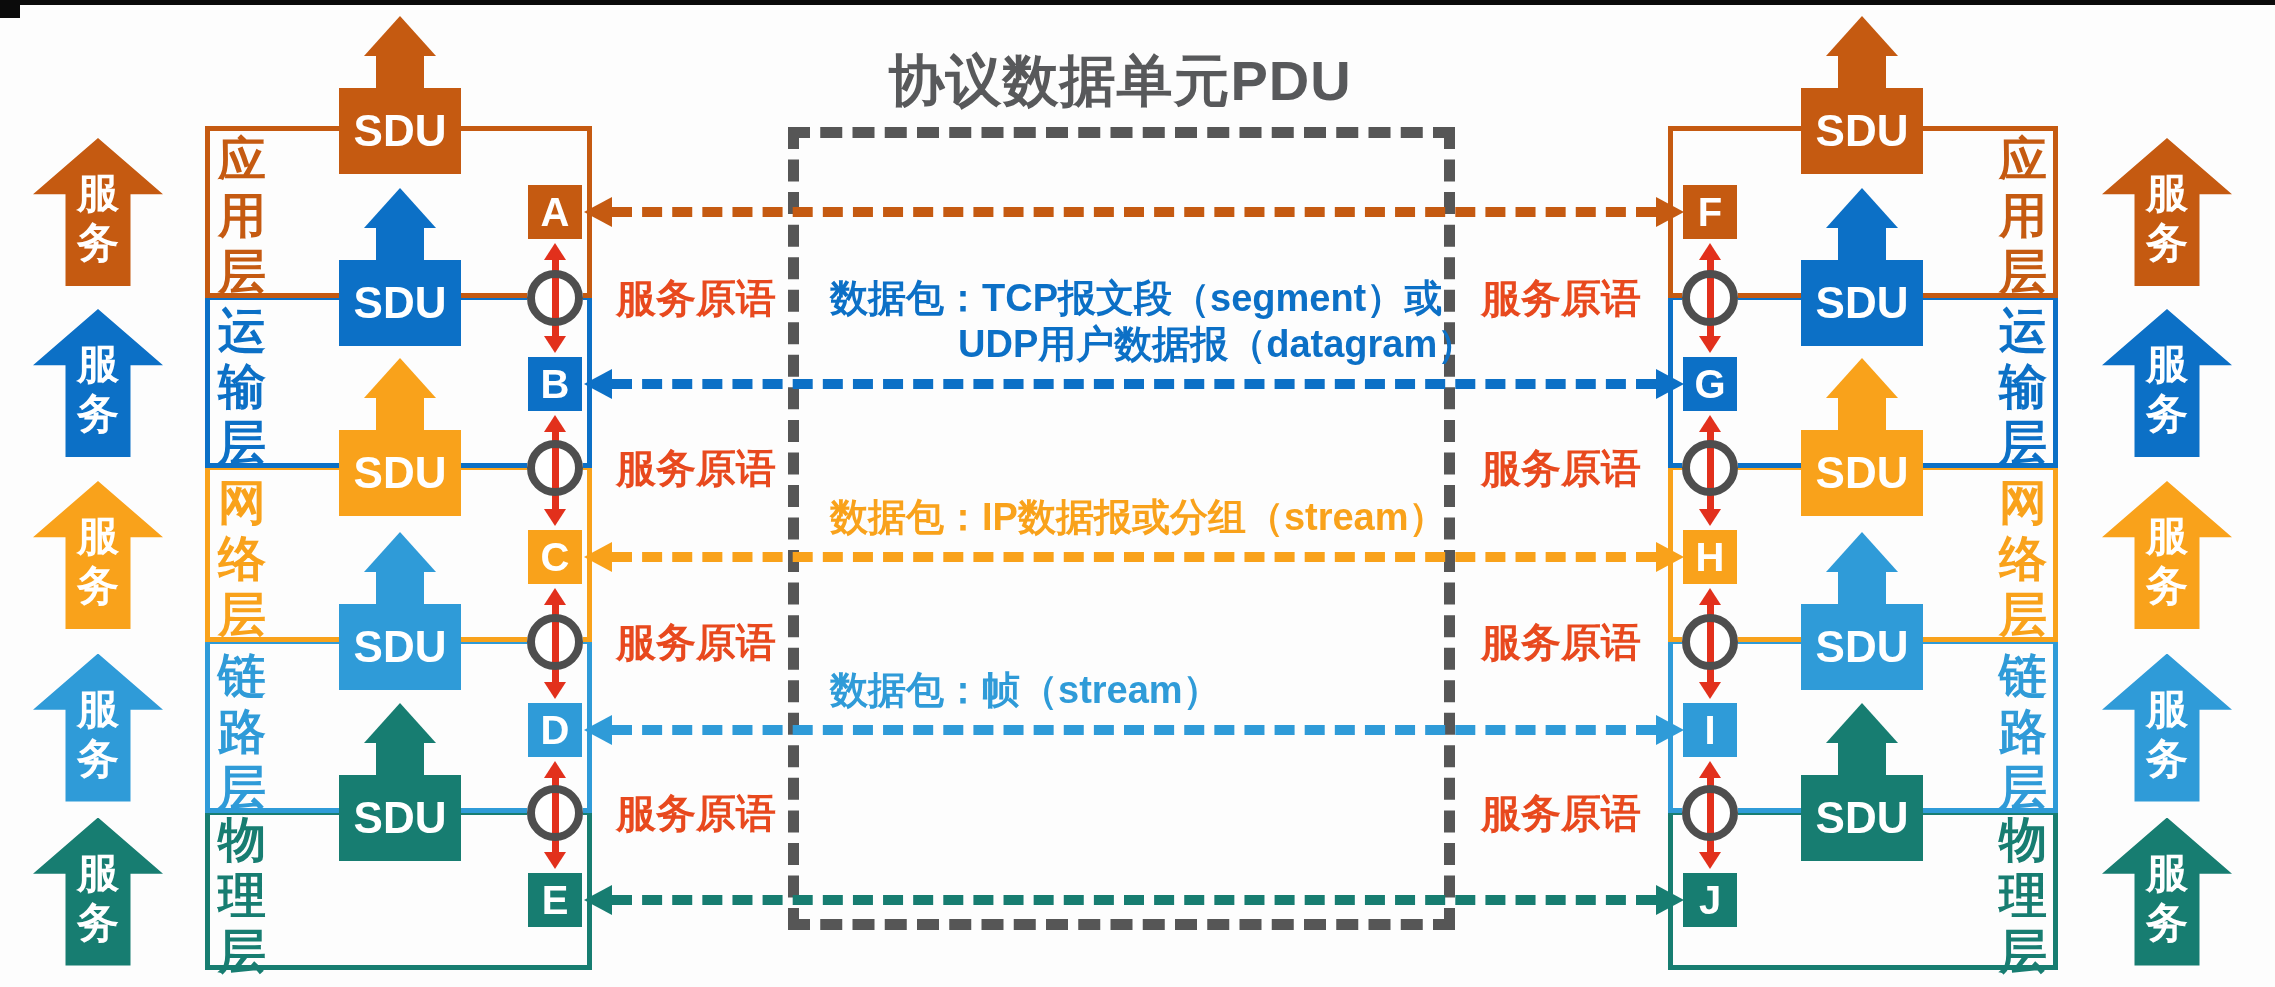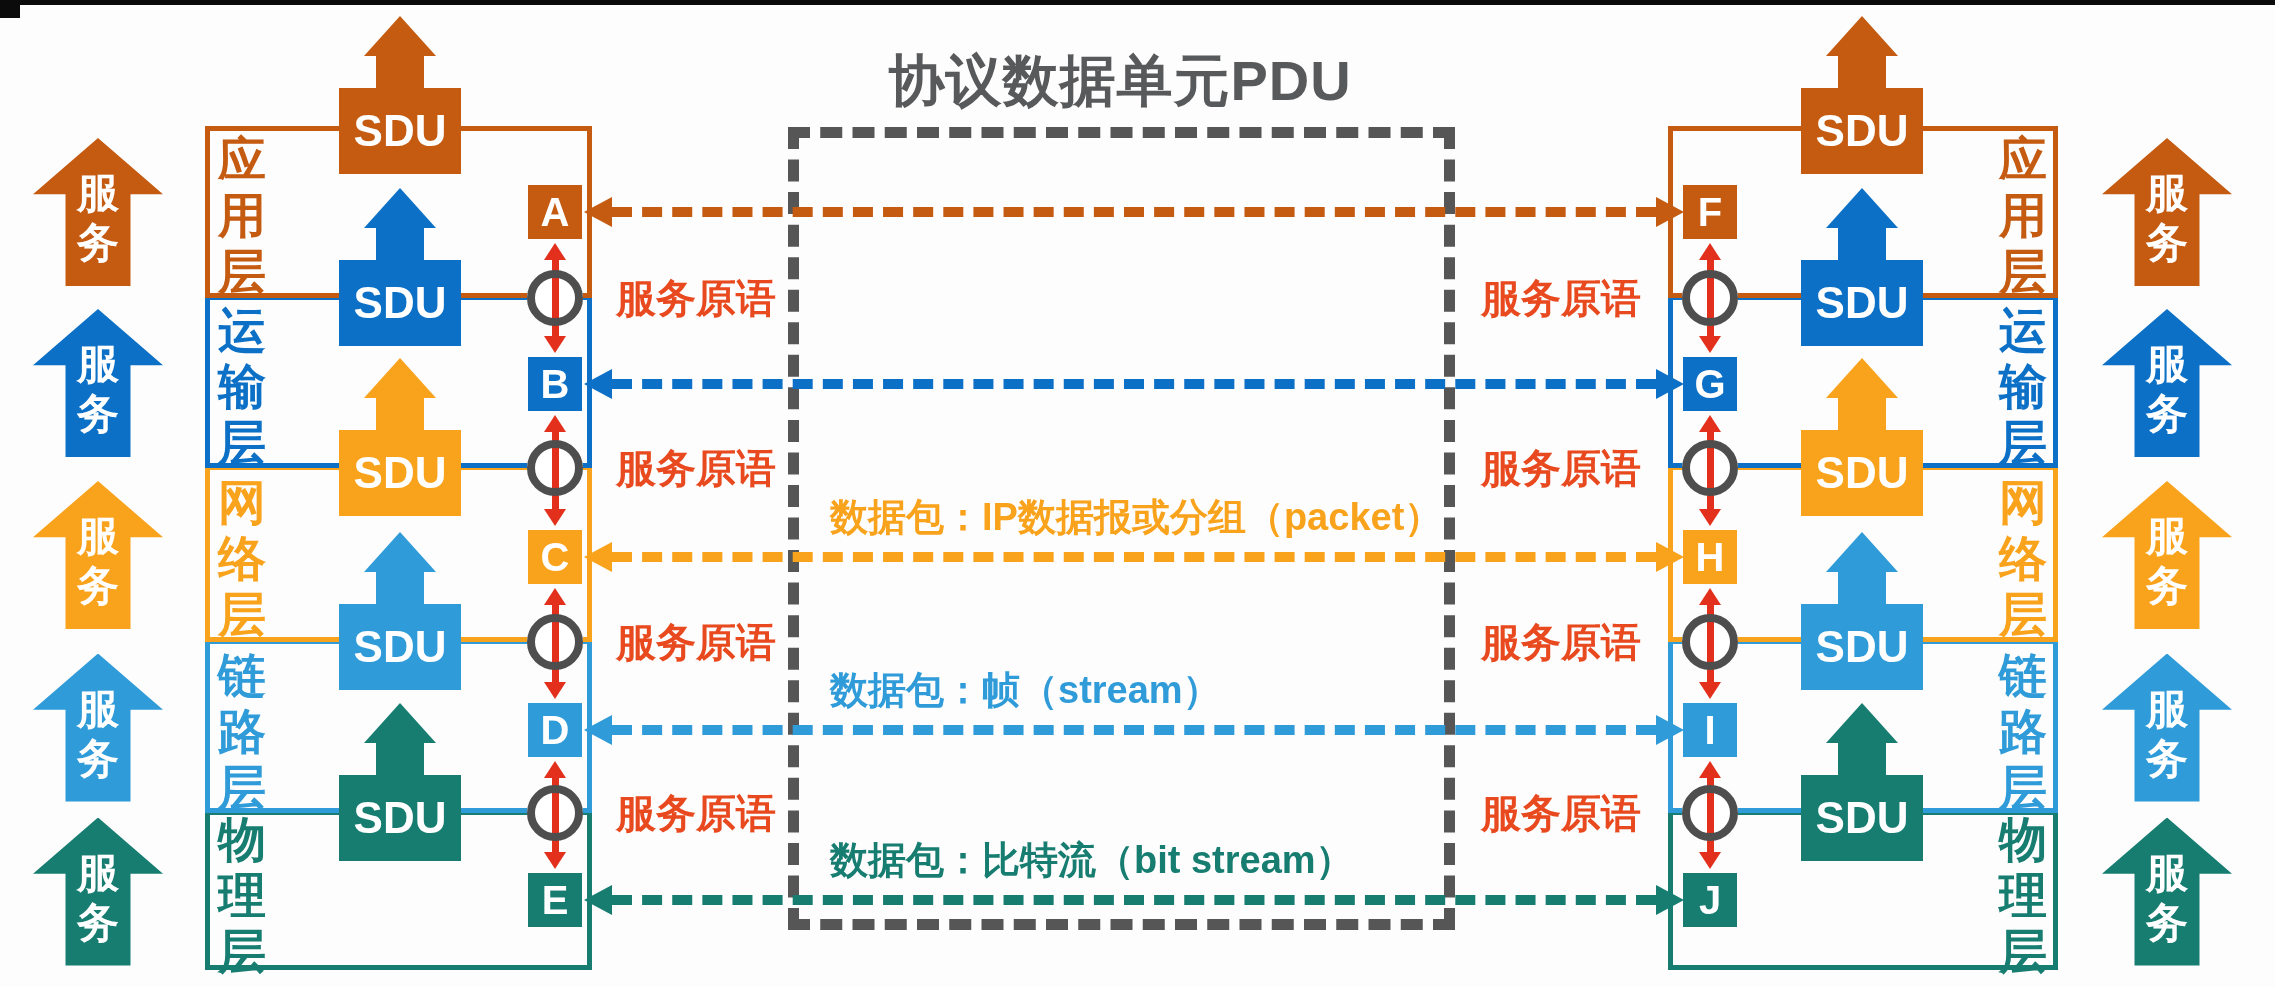--- a/index.html
+++ b/index.html
@@ -243,31 +243,32 @@
       <div class="redline" style="left: 10.5px; top: 14px; height: 80px; background: rgb(226, 48, 28);"></div>
     </div>
     <div class="ring" style="left: 1682px; top: 785px; border-color: rgb(78, 78, 78); z-index: 20;"></div>
     <div class="prim" style="left: 1561px; top: 813px; color: rgb(232, 73, 30); z-index: 12;">服务原语</div>
     <div class="conn-line" style="left: 612px; top: 207px; width: 1044px; border-top-color: rgb(197, 90, 17); z-index: 14;"></div>
     <div class="tri" style="left: 584px; top: 197px; border-top: 15px solid transparent; border-bottom: 15px solid transparent; border-right: 28px solid rgb(197, 90, 17); z-index: 14;"></div>
     <div class="tri" style="left: 1656px; top: 197px; border-top: 15px solid transparent; border-bottom: 15px solid transparent; border-left: 28px solid rgb(197, 90, 17); z-index: 14;"></div>
     <div class="conn-line" style="left: 612px; top: 379px; width: 1044px; border-top-color: rgb(12, 112, 198); z-index: 14;"></div>
     <div class="tri" style="left: 584px; top: 369px; border-top: 15px solid transparent; border-bottom: 15px solid transparent; border-right: 28px solid rgb(12, 112, 198); z-index: 14;"></div>
     <div class="tri" style="left: 1656px; top: 369px; border-top: 15px solid transparent; border-bottom: 15px solid transparent; border-left: 28px solid rgb(12, 112, 198); z-index: 14;"></div>
+    <div class="pdu-text" style="left: 830px; top: 275px; color: rgb(12, 112, 198); z-index: 12;">
+      <div>数据包：TCP报文段（segment）或</div>
+      <div style="padding-left: 128px;">UDP用户数据报（datagram）</div>
+    </div>
     <div class="conn-line" style="left: 612px; top: 552px; width: 1044px; border-top-color: rgb(249, 162, 27); z-index: 14;"></div>
     <div class="tri" style="left: 584px; top: 542px; border-top: 15px solid transparent; border-bottom: 15px solid transparent; border-right: 28px solid rgb(249, 162, 27); z-index: 14;"></div>
     <div class="tri" style="left: 1656px; top: 542px; border-top: 15px solid transparent; border-bottom: 15px solid transparent; border-left: 28px solid rgb(249, 162, 27); z-index: 14;"></div>
     <div class="pdu-text" style="left: 830px; top: 494px; color: rgb(249, 162, 27); z-index: 12;">
-      <div>数据包：IP数据报或分组（packet）</div>
+      <div>数据包：IP数据报或分组（stream）</div>
     </div>
     <div class="conn-line" style="left: 612px; top: 725px; width: 1044px; border-top-color: rgb(47, 155, 216); z-index: 14;"></div>
     <div class="tri" style="left: 584px; top: 715px; border-top: 15px solid transparent; border-bottom: 15px solid transparent; border-right: 28px solid rgb(47, 155, 216); z-index: 14;"></div>
     <div class="tri" style="left: 1656px; top: 715px; border-top: 15px solid transparent; border-bottom: 15px solid transparent; border-left: 28px solid rgb(47, 155, 216); z-index: 14;"></div>
     <div class="pdu-text" style="left: 830px; top: 667px; color: rgb(47, 155, 216); z-index: 12;">
       <div>数据包：帧（stream）</div>
     </div>
     <div class="conn-line" style="left: 612px; top: 895px; width: 1044px; border-top-color: rgb(23, 125, 113); z-index: 14;"></div>
     <div class="tri" style="left: 584px; top: 885px; border-top: 15px solid transparent; border-bottom: 15px solid transparent; border-right: 28px solid rgb(23, 125, 113); z-index: 14;"></div>
     <div class="tri" style="left: 1656px; top: 885px; border-top: 15px solid transparent; border-bottom: 15px solid transparent; border-left: 28px solid rgb(23, 125, 113); z-index: 14;"></div>
-    <div class="pdu-text" style="left: 830px; top: 837px; color: rgb(23, 125, 113); z-index: 12;">
-      <div>数据包：比特流（bit stream）</div>
-    </div>
   </div>
 
 </body></html>

